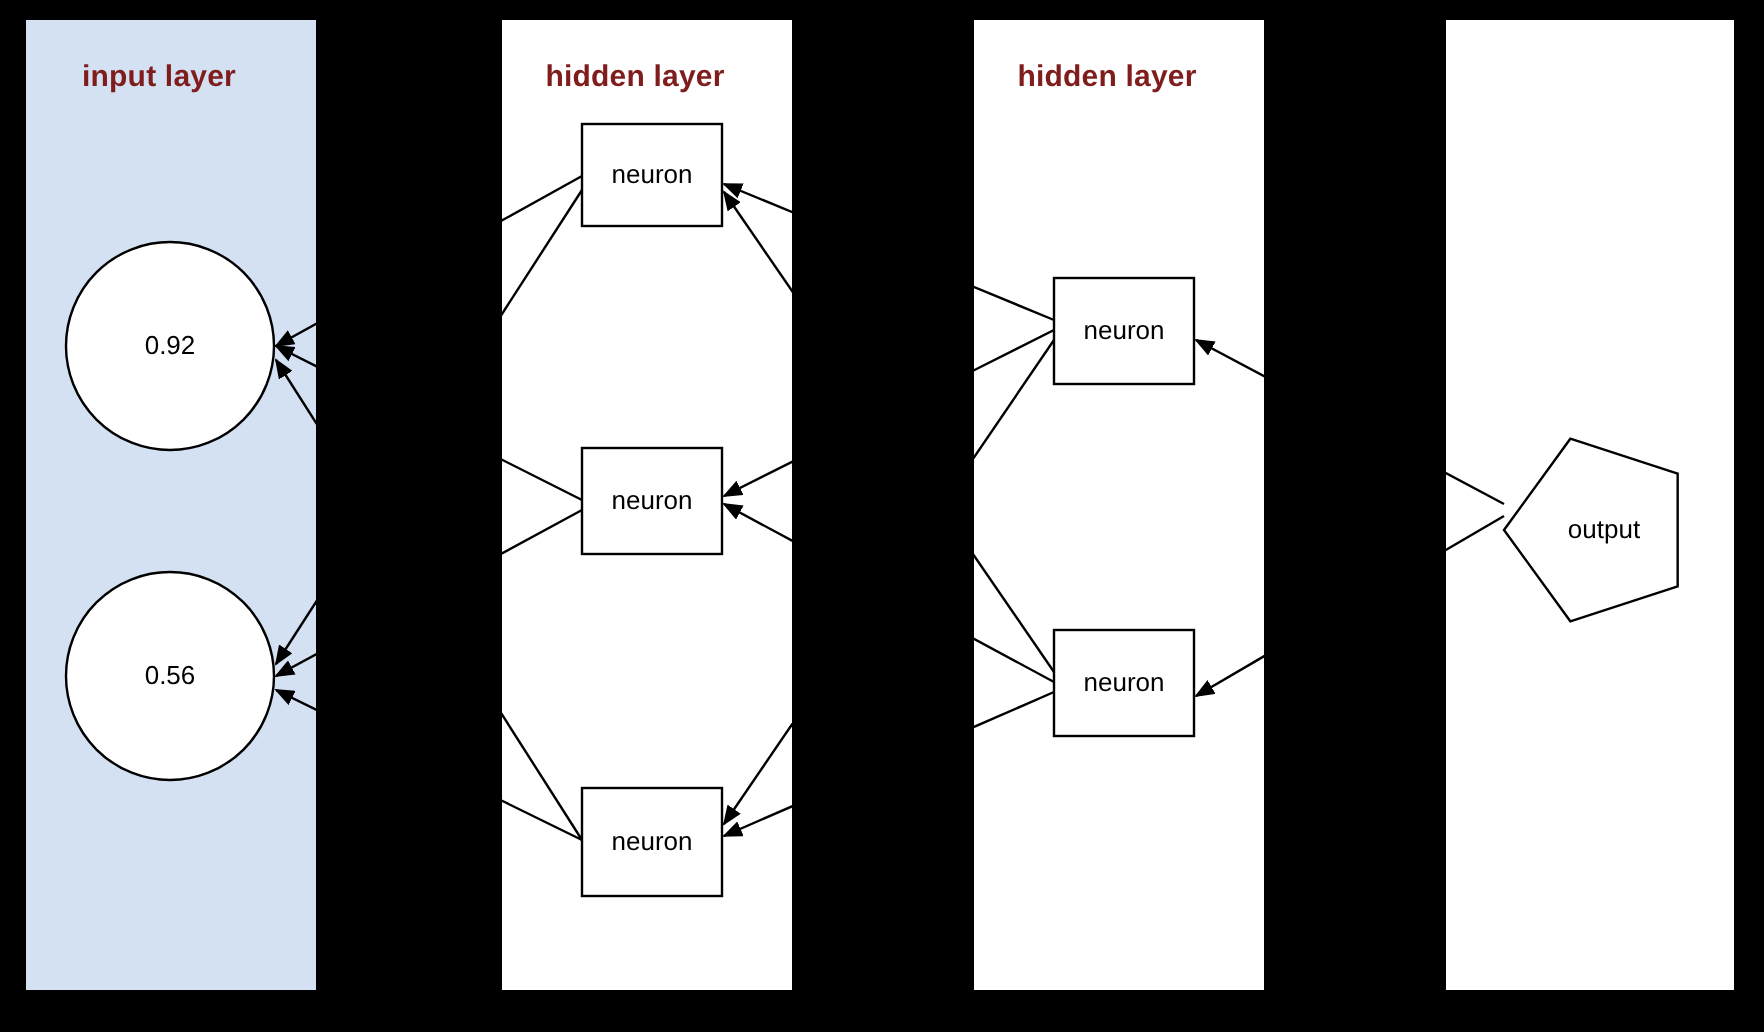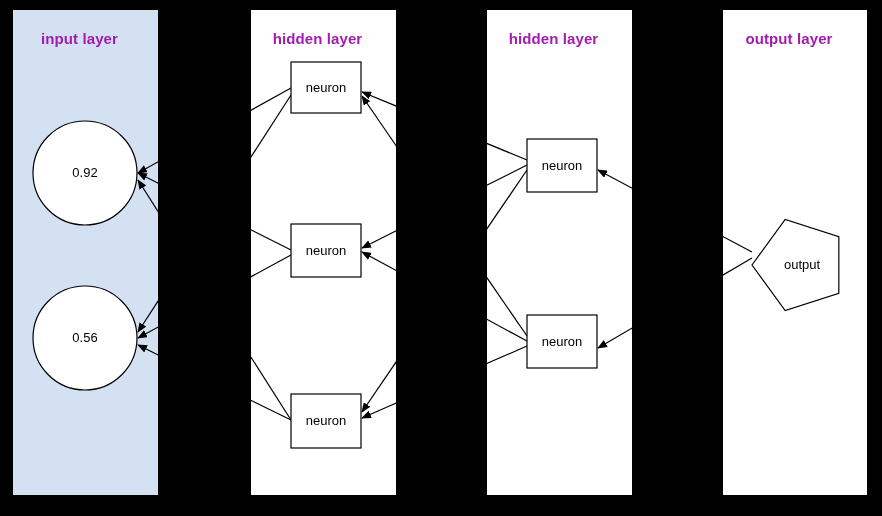--- a/index.html
+++ b/index.html
@@ -12,21 +12,21 @@
   }
   #stage{position:absolute;left:0;top:0;width:882px;height:516px;}
   .panel{position:absolute;overflow:hidden;}
   .panel svg{position:absolute;left:0;top:0;overflow:hidden;display:block;}
   .panel-title{
     position:absolute;
     left:0;right:12px;
     text-align:center;
     font-weight:bold;
     font-size:15px;
-    color:#a21caf;
+    color:#7f1d1d;
     letter-spacing:0.1px;
     line-height:18px;
     pointer-events:none;
   }
   .node-label{
     font-family:"Liberation Sans","DejaVu Sans",sans-serif;
     font-size:13px;
     fill:#000000;
   }
 </style>
@@ -133,15 +133,14 @@
         </defs>
         <g>
           <line x1="752" y1="252" x2="598" y2="170" stroke="#000000" stroke-width="1.2"></line>
           <line x1="752" y1="258" x2="598" y2="348" stroke="#000000" stroke-width="1.2"></line>
         </g>
         <g>
           <polygon points="752.00,265.00 785.17,219.35 838.83,236.79 838.83,293.21 785.17,310.65" fill="#ffffff" stroke="#000000" stroke-width="1.2"></polygon>
           <text x="802" y="269" text-anchor="middle" class="node-label">output</text>
         </g>
       </svg>
-      <div class="panel-title" style="top: 20px;">output layer</div>
     </div>
   </div>
 
 </body></html>

